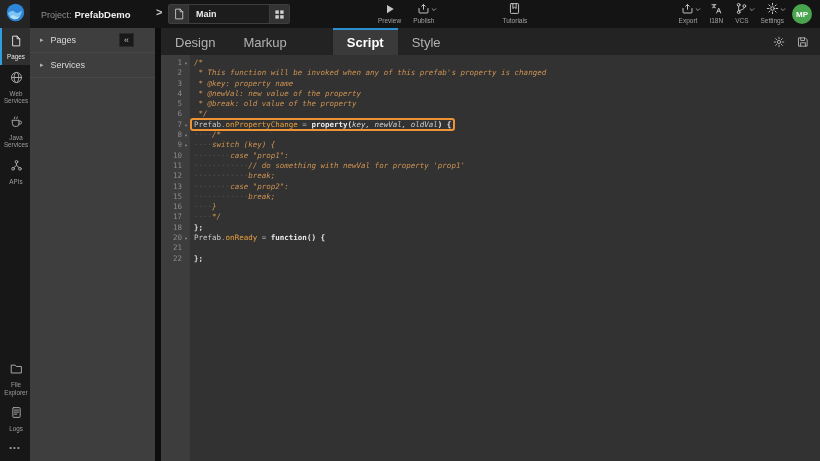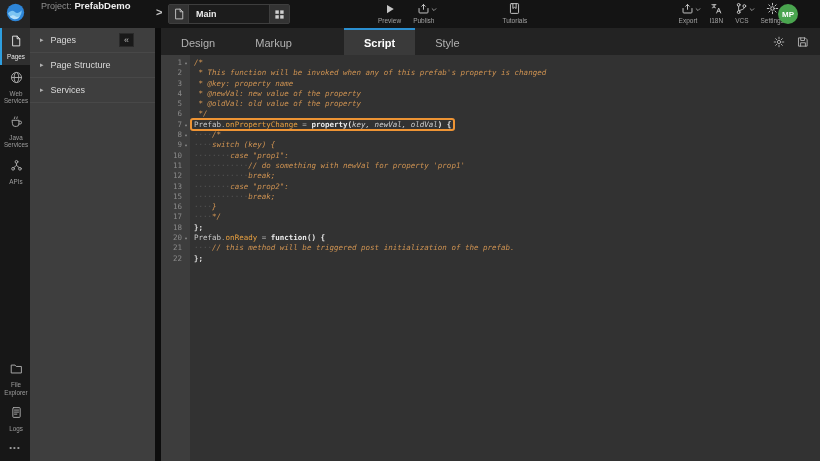--- a/index.html
+++ b/index.html
@@ -1,39 +1,39 @@
 <!DOCTYPE html>
 <html><head>
 <meta charset="utf-8">
 <style>
   * { margin:0; padding:0; box-sizing:border-box; }
   html,body { width:820px; height:461px; overflow:hidden; background:#323232;
     font-family:"Liberation Sans",sans-serif; }
 
   
-  .topbar { position:relative; height:28px; background:#141414; display:flex; align-items:flex-start; }
+  .topbar { position:relative; height:28px; background:#141414; display:flex; align-items:center; }
   .logo-tile { width:30px; height:28px; background:#242424; display:flex; align-items:center; justify-content:center; }
   .project { margin-left:11px; font-size:9px; color:#8f8f8f; white-space:nowrap; }
   .project b { color:#ededed; font-size:9.5px; margin-left:3px; }
   .bc-chevron { position:absolute; left:156px; top:6px; color:#c9c9c9; font-size:11px; font-weight:bold; }
   .page-select { position:absolute; left:168px; top:4px; width:122px; height:20px; background:#1c1c1c;
     border:1px solid #3e3e3e; border-radius:2px; display:flex; align-items:center; cursor:pointer; }
   .ps-tile { width:20px; height:100%; background:#333; border-right:1px solid #3e3e3e;
     display:flex; align-items:center; justify-content:center; color:#c9c9c9; }
   .ps-label { flex:1; padding-left:7px; font-size:9px; font-weight:bold; color:#ededed; }
   .ps-grid { width:20px; height:100%; background:#333; border-left:1px solid #3e3e3e;
     display:flex; align-items:center; justify-content:center; color:#cfcfcf; }
   .center-actions { position:absolute; left:372px; top:3px; display:flex; align-items:flex-start; }
   .right-actions { position:absolute; right:30px; top:3px; display:flex; align-items:flex-start; }
   .tb-item { display:flex; flex-direction:column; align-items:center; margin:0 6px; color:#c6c6c6; cursor:pointer; }
   .tb-item .ic { height:13px; display:flex; align-items:center; justify-content:center; position:relative; }
   .tb-item .ic .caret { position:absolute; right:-7px; bottom:0; color:#a8a8a8; }
   .tb-item .lbl { font-size:6.5px; color:#a2a2a2; margin-top:1px; white-space:nowrap; }
   .gap-left { margin-left:62px; }
-  .avatar { position:absolute; right:22px; top:4px; width:20px; height:20px; border-radius:50%;
+  .avatar { position:absolute; right:8px; top:4px; width:20px; height:20px; border-radius:50%;
     color:#fff; font-size:8px; font-weight:bold; display:flex; align-items:center; justify-content:center; cursor:pointer; }
 
   
   .main { display:flex; height:433px; position:relative; }
   .iconstrip { width:30px; background:#171717; display:flex; flex-direction:column; }
   .strip-item { padding:5px 0 4px; display:flex; flex-direction:column; align-items:center;
     border-left:2px solid transparent; color:#a9a9a9; cursor:pointer; }
   .strip-item .slbl { font-size:6.3px; line-height:1.2; text-align:center; margin-top:2px; color:#9d9d9d; }
   .strip-item.active { background:#2f2f2f; }
   .strip-item.active .slbl { color:#e8e8e8; }
@@ -46,21 +46,21 @@
   .panel-row .tri { color:#b0b0b0; font-size:7px; margin:0 7px 0 10px; }
   .panel-row .plbl { font-size:9px; color:#dadada; }
   .vdivider { width:6px; background:#0d0d0d; }
   .collapse-btn { position:absolute; left:119px; top:5px; width:15px; height:14px; background:#191919;
     border:1px solid #2a2a2a; color:#b5b5b5; font-size:9px; display:flex; align-items:center;
     justify-content:center; z-index:5; cursor:pointer; }
 
   
   .editor { flex:1; min-width:0; display:flex; flex-direction:column; }
   .tabbar { height:27px; background:#232323; display:flex; align-items:stretch; }
-  .tab { padding:0 20px; display:flex; align-items:center; font-size:11px; color:#b2b2b2;
+  .tab { padding:0 14px; display:flex; align-items:center; font-size:13px; color:#b2b2b2;
     border-top:2px solid transparent; cursor:pointer; }
   .tab.active { background:#3a3a3a; color:#ffffff; font-weight:bold; }
   .tab-actions { margin-left:auto; display:flex; align-items:center; gap:12px; padding-right:11px; color:#b5b5b5; }
   .tab-actions .act { cursor:pointer; display:flex; align-items:center; }
 
   .code { flex:1; padding-top:3px; overflow:hidden;
     font-family:"DejaVu Sans Mono",monospace; font-size:7.5px; line-height:10.3px;
     background:linear-gradient(to right,#3d3d3d 0,#3d3d3d 29px,#323232 29px); }
   .cl { display:flex; height:10.3px; }
   .gut { flex:0 0 29px; width:29px; display:flex; }
@@ -242,24 +242,20 @@
       <div class="strip-more">•••</div>
     </div>
 
   <div class="panel" id="left-panel">
       <div class="panel-row">
         <span class="tri">▸</span>
         <span class="plbl">Pages</span>
       </div>
       <div class="panel-row">
         <span class="tri">▸</span>
-        <span class="plbl">Page Structure</span>
-      </div>
-      <div class="panel-row">
-        <span class="tri">▸</span>
         <span class="plbl">Services</span>
       </div>
     </div>
 
   <div class="collapse-btn">«</div>
   <div class="vdivider"></div>
 
   <div class="editor">
     <div class="tabbar" id="tabbar">
       <div class="tab">Design</div>
@@ -308,21 +304,21 @@
             <span class="num">4</span>
             <span class="fold"></span>
           </div>
           <div class="lc"><span class="tk-com"> * @newVal: new value of the property</span></div>
         </div>
         <div class="cl">
           <div class="gut">
             <span class="num">5</span>
             <span class="fold"></span>
           </div>
-          <div class="lc"><span class="tk-com"> * @oldVal: old value of the property</span></div>
+          <div class="lc"><span class="tk-com"> * @break: old value of the property</span></div>
         </div>
         <div class="cl">
           <div class="gut">
             <span class="num">6</span>
             <span class="fold"></span>
           </div>
           <div class="lc"><span class="tk-com"> */</span></div>
         </div>
         <div class="cl">
           <div class="gut">
@@ -406,21 +402,20 @@
             <span class="num">20</span>
             <span class="fold">▾</span>
           </div>
           <div class="lc"><span class="tk-plain">Prefab</span><span class="tk-op">.</span><span class="tk-prop">onReady</span><span class="tk-op"> = </span><span class="tk-kw">function() {</span></div>
         </div>
         <div class="cl">
           <div class="gut">
             <span class="num">21</span>
             <span class="fold"></span>
           </div>
-          <div class="lc"><span class="tk-ws">····</span><span class="tk-com">// this method will be triggered post initialization of the prefab.</span></div>
         </div>
         <div class="cl">
           <div class="gut">
             <span class="num">22</span>
             <span class="fold"></span>
           </div>
           <div class="lc"><span class="tk-brace">};</span></div>
         </div>
       </div>
   </div>

